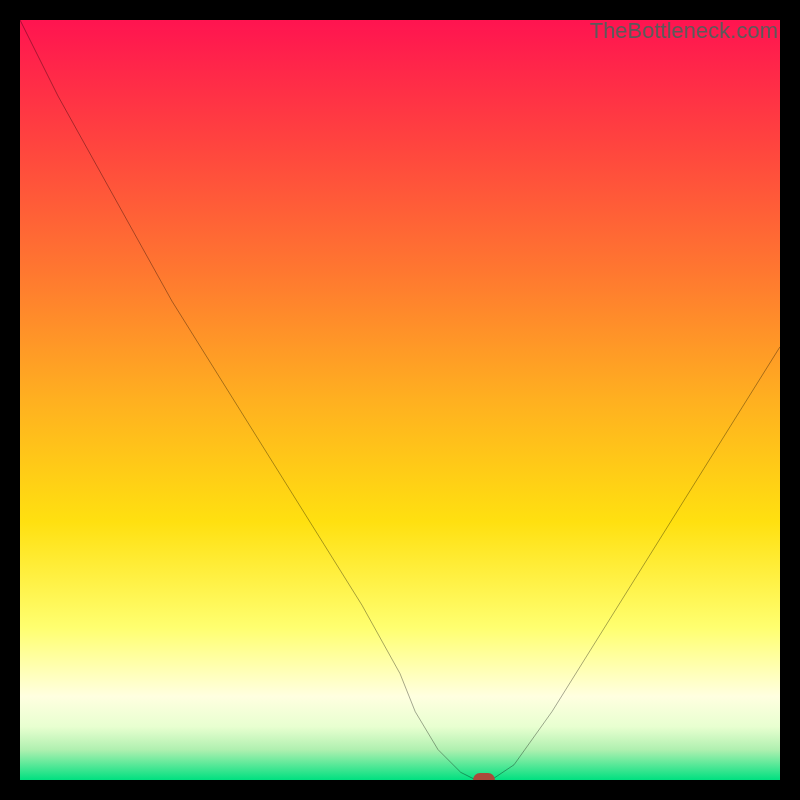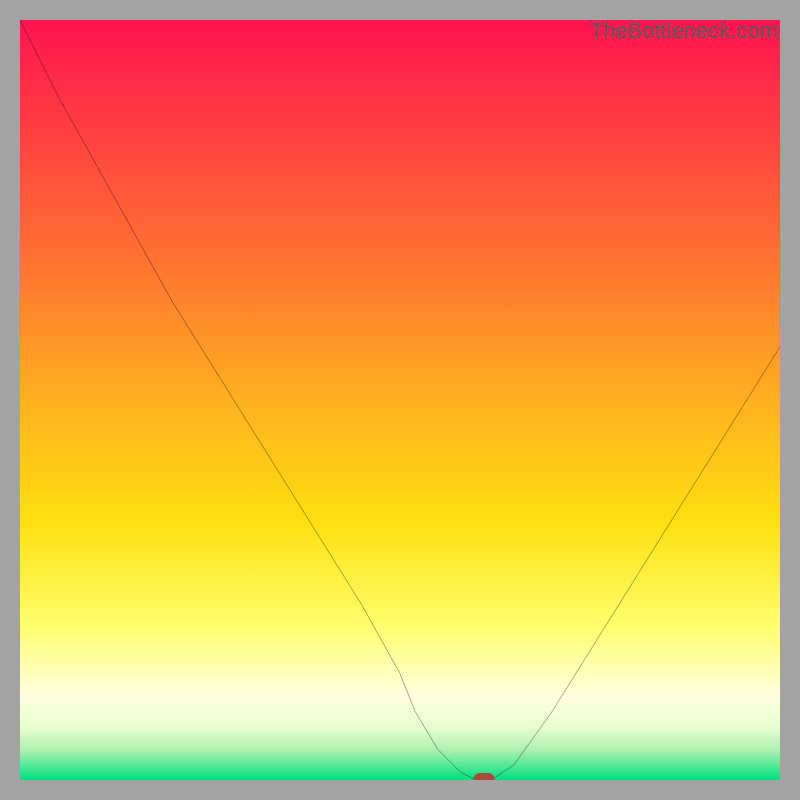--- a/index.html
+++ b/index.html
@@ -5,21 +5,21 @@
   body {
     margin: 0;
     padding: 0;
     background: #fff;
     font-family: Arial, Helvetica, sans-serif;
   }
   .chart-container {
     position: relative;
     width: 800px;
     height: 800px;
-    background: #a3a3a3;
+    background: #000000;
   }
   .plot-area {
     position: absolute;
     left: 20px;
     top: 20px;
     width: 760px;
     height: 760px;
     background: linear-gradient(to bottom,
       #ff1450 0%,
       #ff4040 15%,

